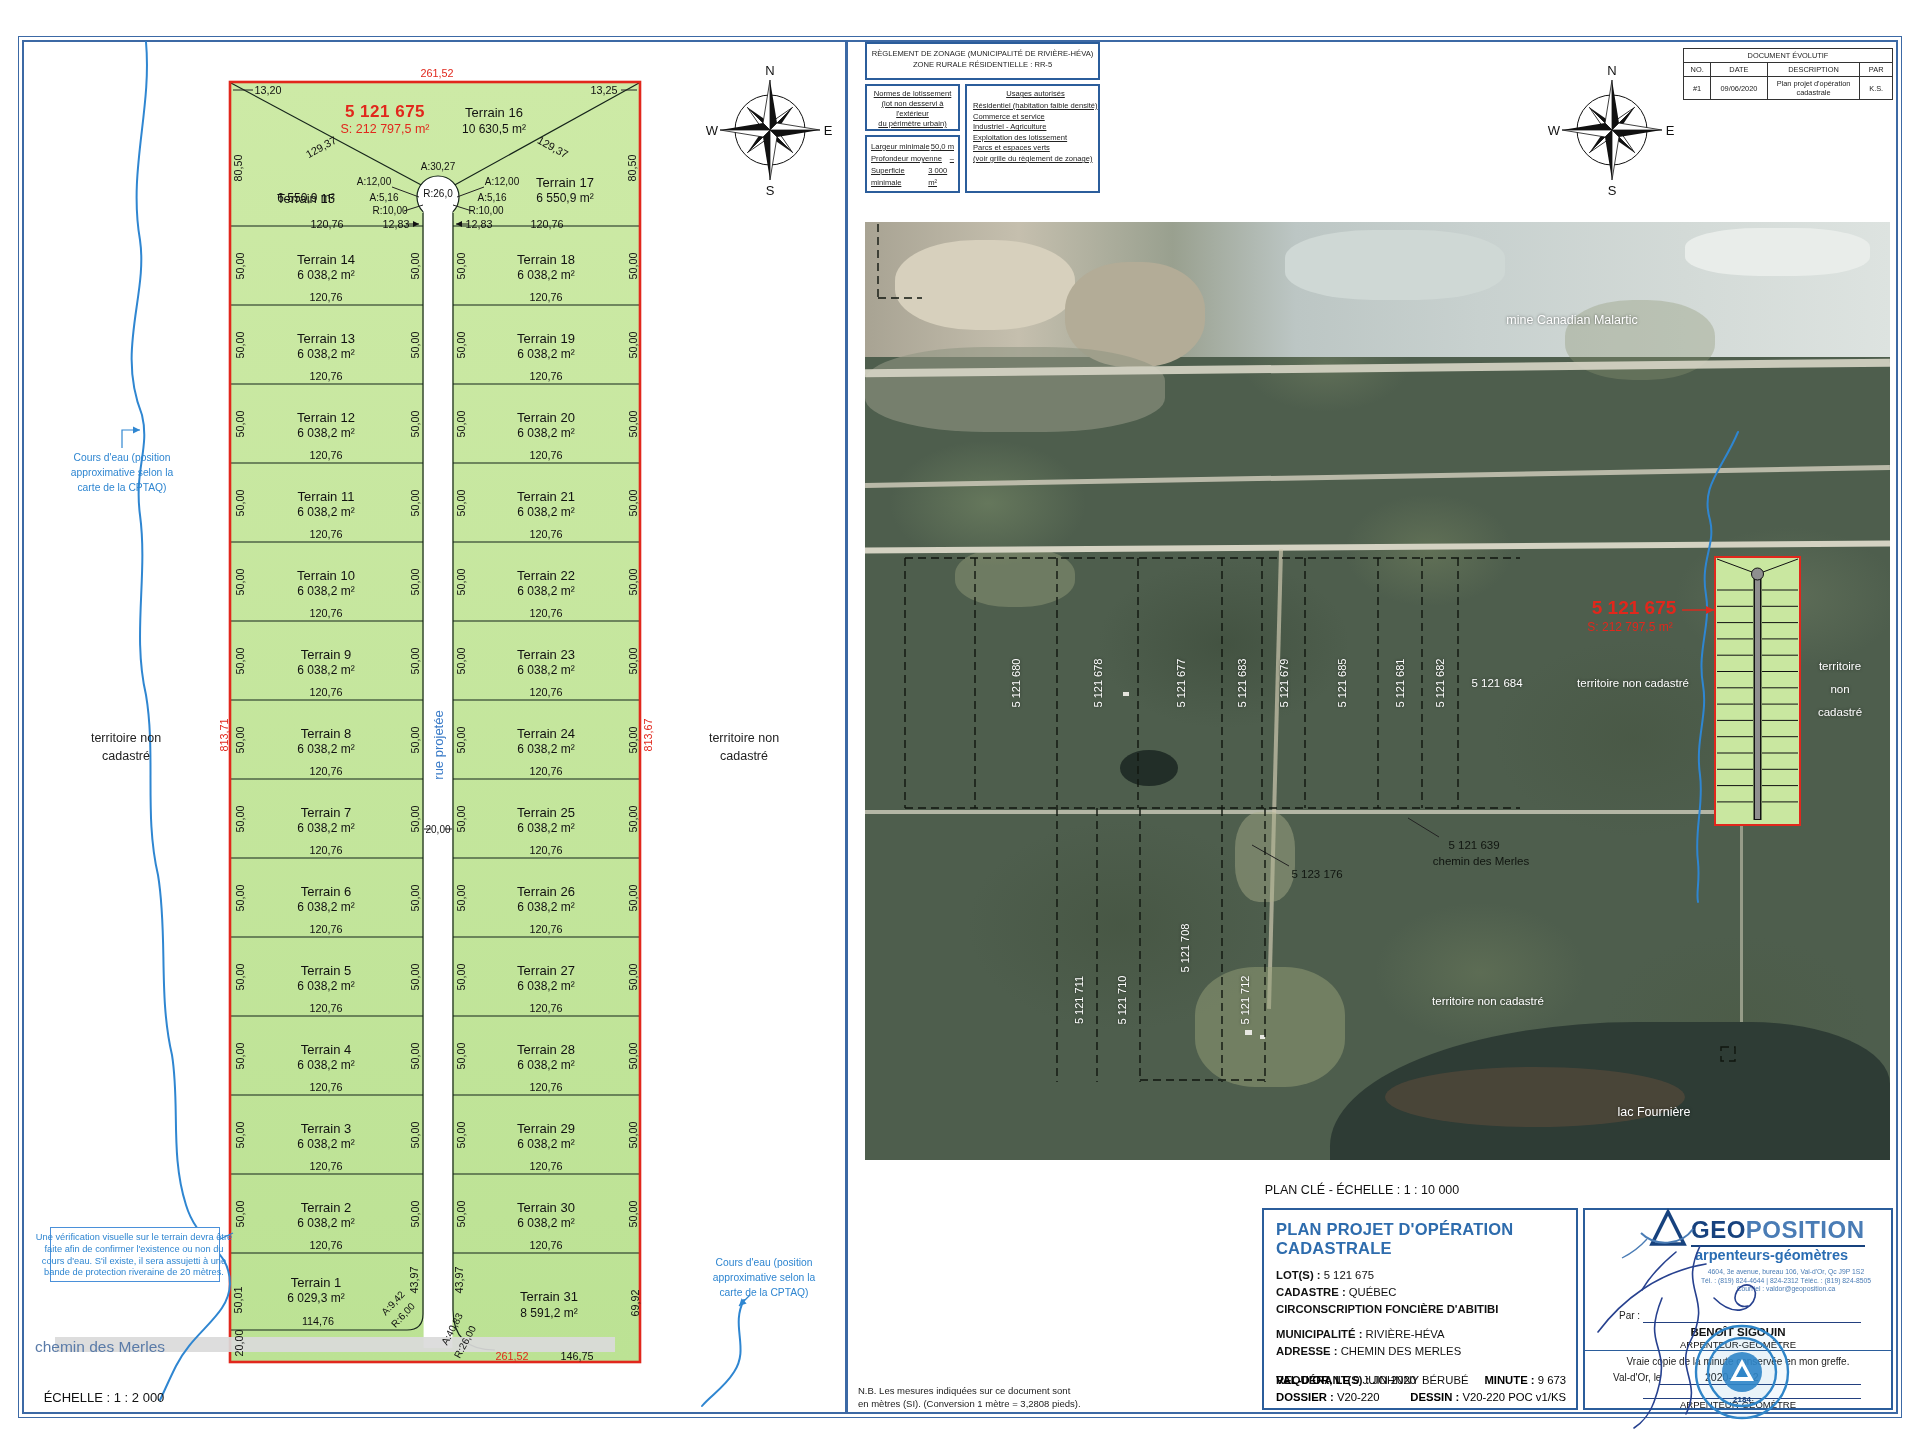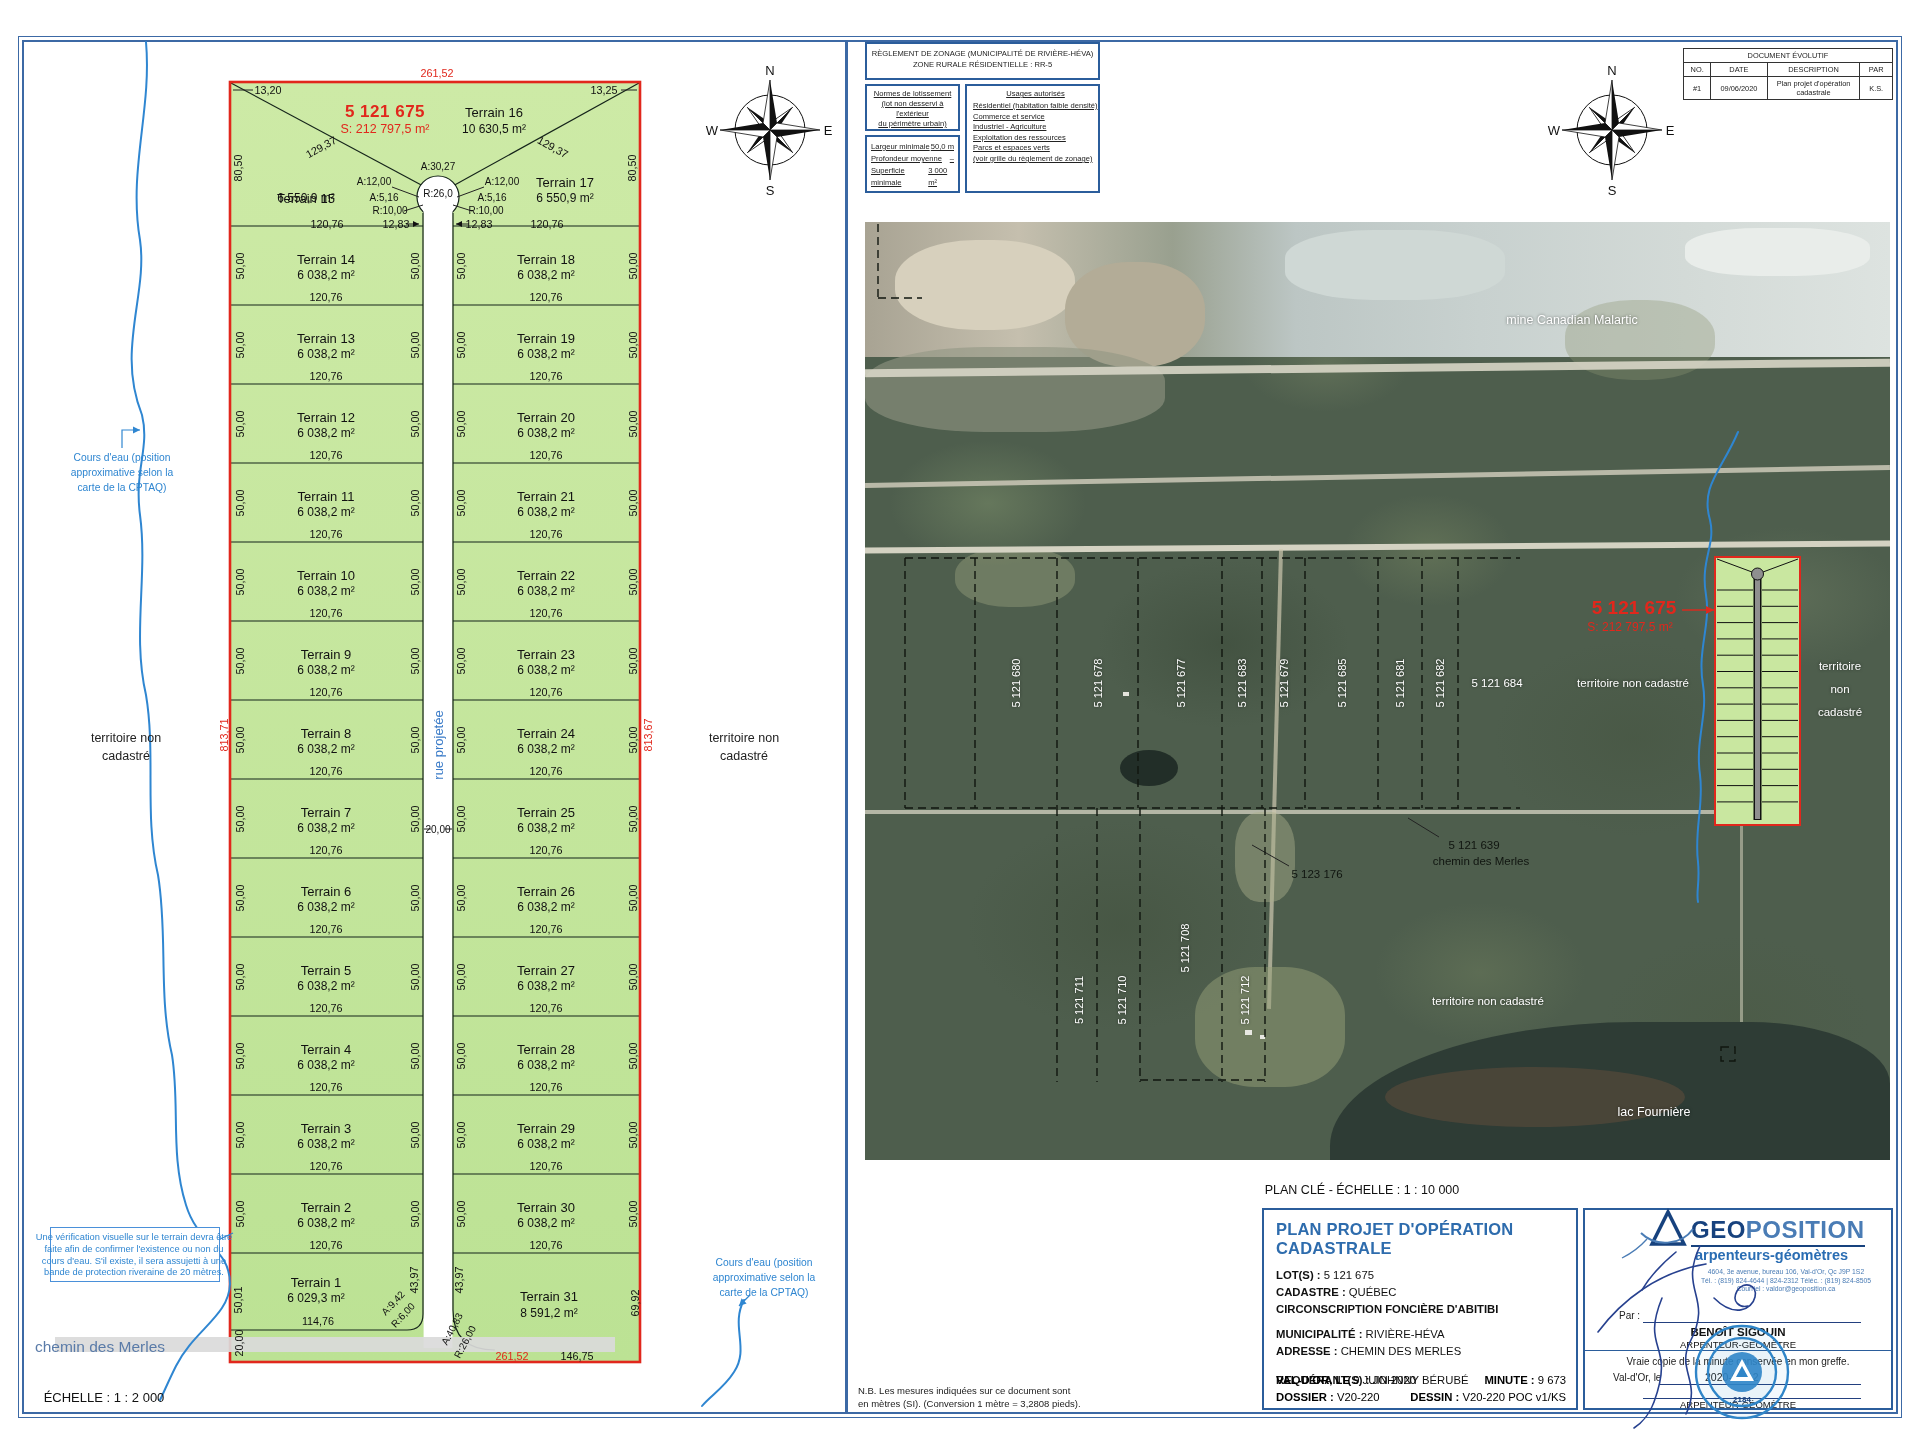--- a/index.html
+++ b/index.html
@@ -354,21 +354,21 @@
               <span>Superficie minimale</span>
               <span>3 000 m²</span>
             </div>
         </div>
       </div>
       <div class="zbox z-r">
         <div class="z-rh">Usages autorisés</div>
         <div class="z-u">Résidentiel (habitation faible densité)</div>
         <div class="z-u">Commerce et service</div>
         <div class="z-u">Industriel - Agriculture</div>
-        <div class="z-u">Exploitation des ressources</div>
+        <div class="z-u">Exploitation des lotissement</div>
         <div class="z-u">Parcs et espaces verts</div>
         <div class="z-u">(voir grille du règlement de zonage)</div>
       </div>
     </div>
   </div>
 
   <table class="dt">
     <tbody>
         <tr>
           <td colspan="4">DOCUMENT ÉVOLUTIF</td>

